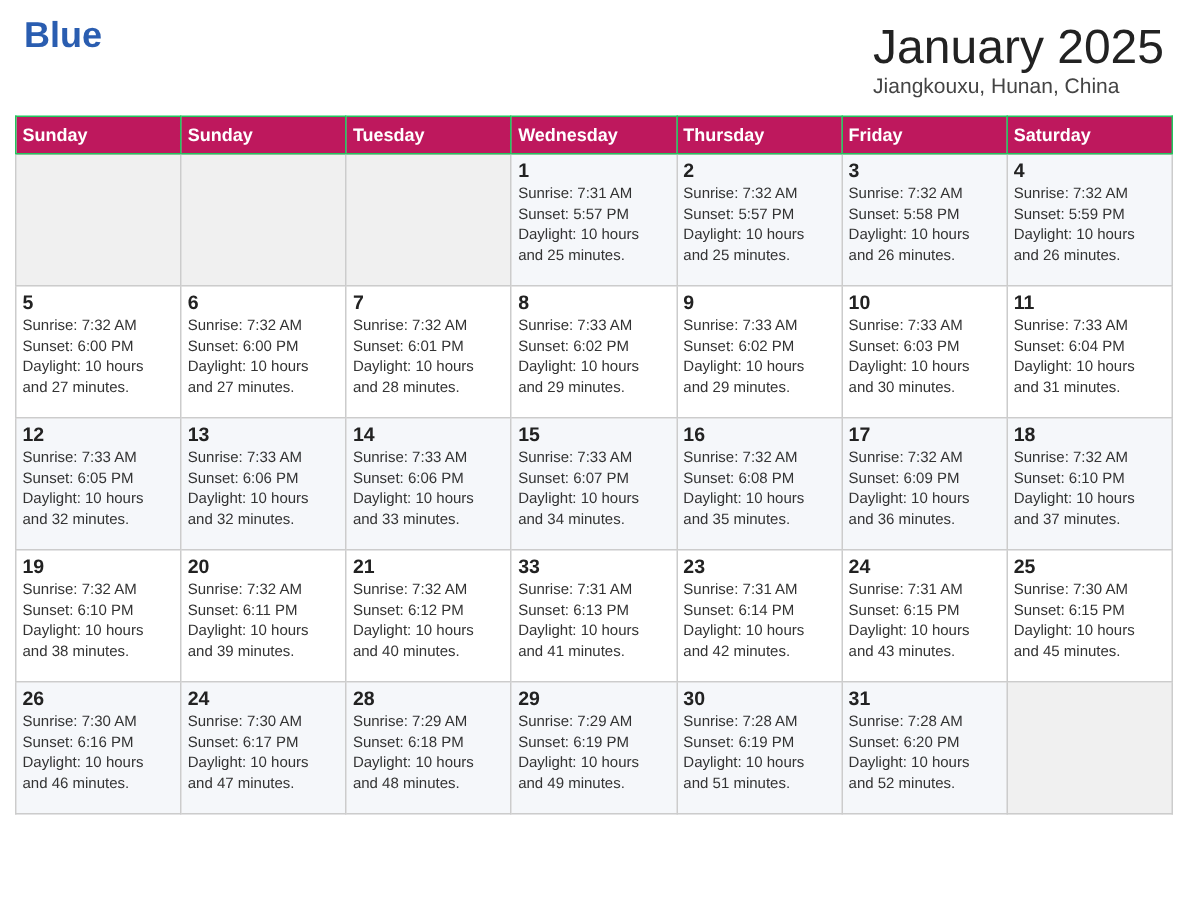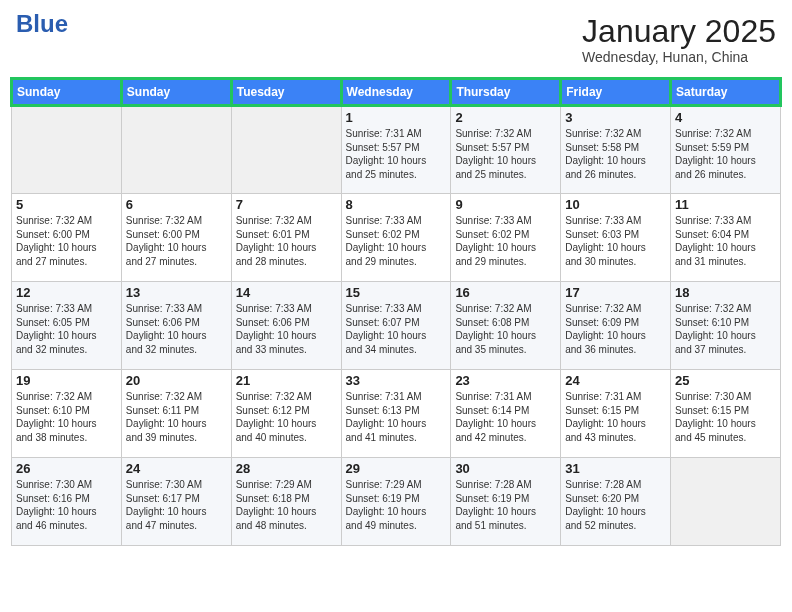--- a/index.html
+++ b/index.html
@@ -33,27 +33,27 @@
     .location {
       font-size: 14px;
       color: #444;
     }
     table {
       width: 100%;
       border-collapse: collapse;
       table-layout: fixed;
     }
     thead tr th {
-      background-color: #3b82f6;
+      background-color: #be185d;
       color: #fff;
       font-size: 12px;
       font-weight: bold;
       padding: 5px 4px;
       text-align: left;
-      border: 3px solid #22c55e;
+      border: 1px solid #22c55e;
     }
     tbody tr td {
       vertical-align: top;
       border: 1px solid #ccc;
       padding: 3px 4px;
       font-size: 10px;
       color: #333;
       height: 88px;
       background: #fff;
     }
@@ -81,21 +81,21 @@
   </style>
 </head>
 <body>
 
 <div class="header">
   <div class="logo">
     <div style="font-size:24px;font-weight:bold;color:#2a5db0;margin-top:-4px;">Blue</div>
   </div>
   <div class="title-block">
     <div class="month-title">January 2025</div>
-    <div class="location">Wednesday, Hunan, China</div>
+    <div class="location">Jiangkouxu, Hunan, China</div>
   </div>
 </div>
 
 <table>
   <thead>
     <tr>
     <th>Sunday</th>
         <th>Sunday</th>
         <th>Tuesday</th>
         <th>Wednesday</th>

